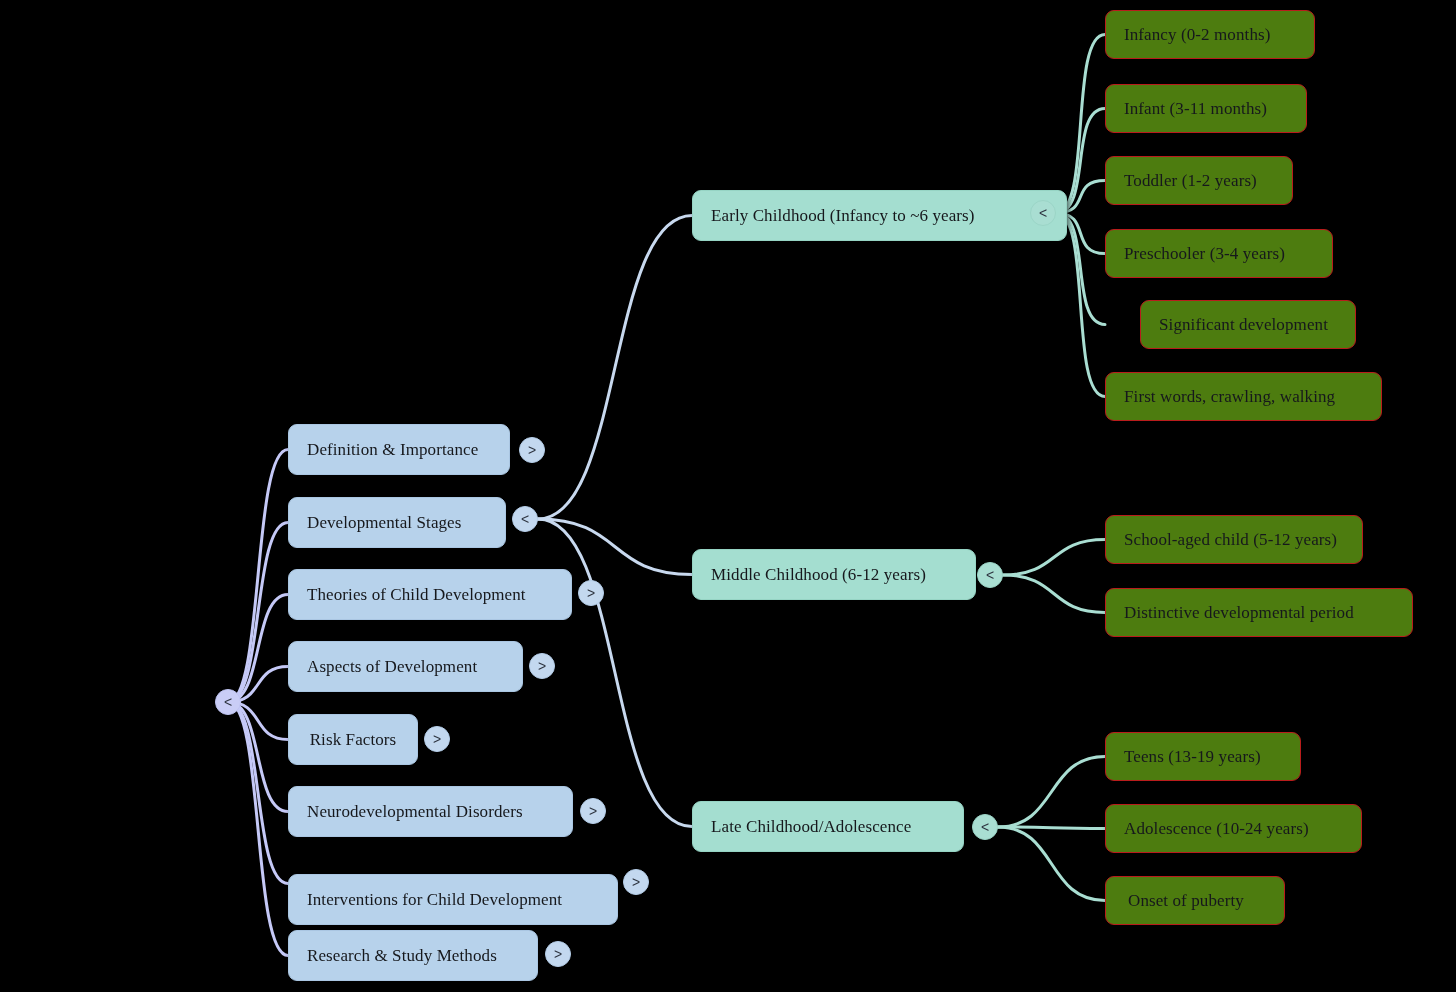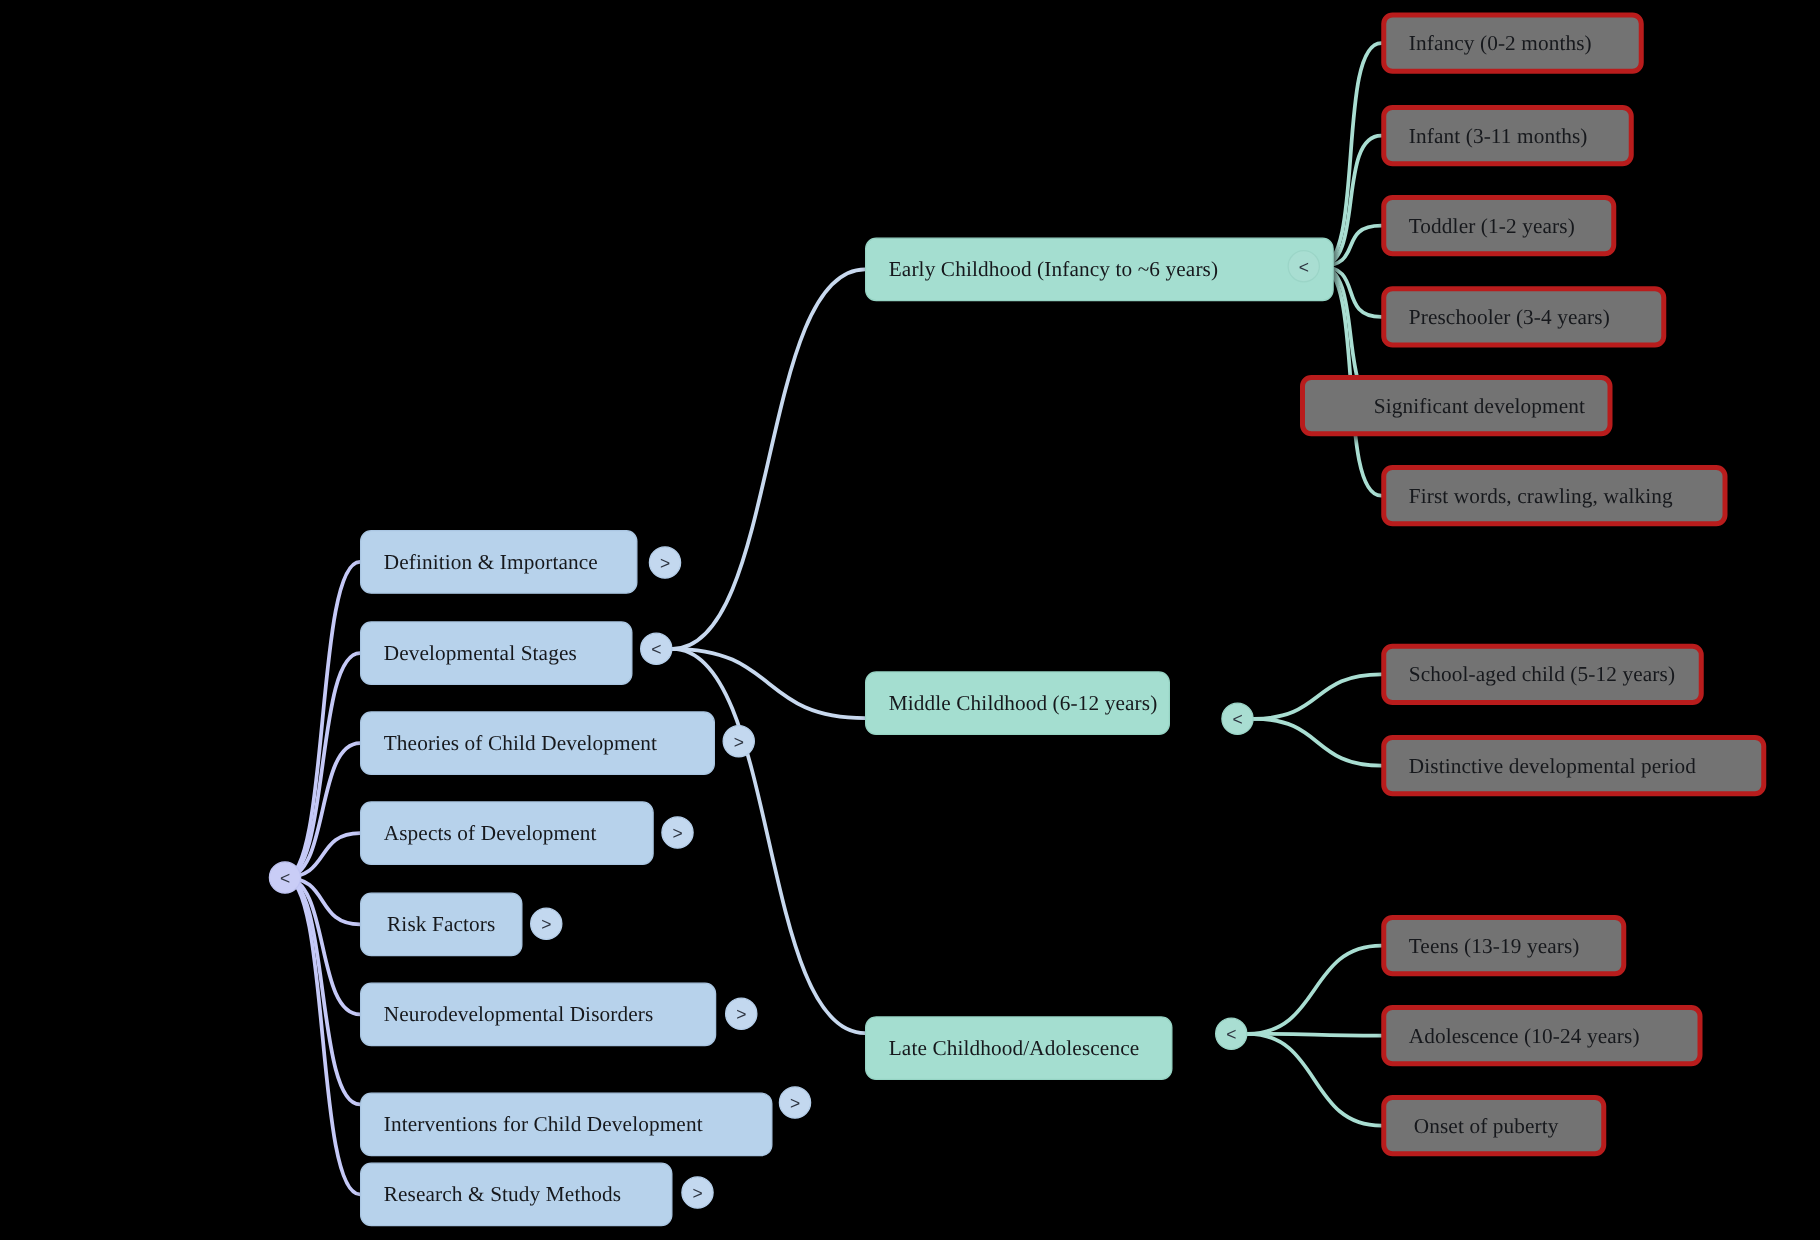--- a/index.html
+++ b/index.html
@@ -46,22 +46,22 @@
   }
   .node.lvl2 {
     background: #b7d2eb;
     border: 1px solid #aac6e2;
   }
   .node.lvl3 {
     background: #a4ded0;
     border: 1px solid #96d4c4;
   }
   .node.leaf {
-    background: #737373;
-    border: 4px solid #b91c1c;
+    background: #4d7c0f;
+    border: 1px solid #b91c1c;
   }
   .toggle {
     position: absolute;
     width: 26px;
     height: 26px;
     border-radius: 50%;
     display: flex;
     align-items: center;
     justify-content: center;
     font-family: "Liberation Sans", sans-serif;
@@ -154,43 +154,43 @@
       <div class="node lvl2" style="left: 288px; top: 930px; width: 250px; height: 51px;">
         <span>Research &amp; Study Methods</span>
       </div>
       <div class="toggle t-blue" style="left: 545px; top: 941px;">&gt;</div>
     </div>
   <div id="lvl3-nodes">
       <div class="node lvl3" style="left: 692px; top: 190px; width: 375px; height: 51px;">
         <span>Early Childhood (Infancy to ~6 years)</span>
       </div>
       <div class="toggle t-mint" style="left: 1030px; top: 200px;">&lt;</div>
-      <div class="node lvl3" style="left: 692px; top: 537px; width: 244px; height: 51px;">
+      <div class="node lvl3" style="left: 692px; top: 549px; width: 284px; height: 51px;">
         <span>Middle Childhood (6-12 years)</span>
       </div>
       <div class="toggle t-mint" style="left: 977px; top: 562px;">&lt;</div>
-      <div class="node lvl3" style="left: 692px; top: 801px; width: 246px; height: 51px; margin-top: 12px;">
+      <div class="node lvl3" style="left: 692px; top: 801px; width: 272px; height: 51px;">
         <span>Late Childhood/Adolescence</span>
       </div>
       <div class="toggle t-mint" style="left: 972px; top: 814px;">&lt;</div>
     </div>
   <div id="leaf-nodes">
       <div class="node leaf" style="left: 1105px; top: 10px; width: 210px; height: 49px;">
         <span>Infancy (0-2 months)</span>
       </div>
       <div class="node leaf" style="left: 1105px; top: 84px; width: 202px; height: 49px;">
         <span>Infant (3-11 months)</span>
       </div>
       <div class="node leaf" style="left: 1105px; top: 156px; width: 188px; height: 49px;">
         <span>Toddler (1-2 years)</span>
       </div>
       <div class="node leaf" style="left: 1105px; top: 229px; width: 228px; height: 49px;">
         <span>Preschooler (3-4 years)</span>
       </div>
-      <div class="node leaf" style="left: 1040px; top: 300px; width: 250px; height: 49px; justify-content: flex-end;">
+      <div class="node leaf" style="left: 1140px; top: 300px; width: 216px; height: 49px;">
         <span>Significant development</span>
       </div>
       <div class="node leaf" style="left: 1105px; top: 372px; width: 277px; height: 49px;">
         <span>First words, crawling, walking</span>
       </div>
       <div class="node leaf" style="left: 1105px; top: 515px; width: 258px; height: 49px;">
         <span>School-aged child (5-12 years)</span>
       </div>
       <div class="node leaf" style="left: 1105px; top: 588px; width: 308px; height: 49px;">
         <span>Distinctive developmental period</span>

